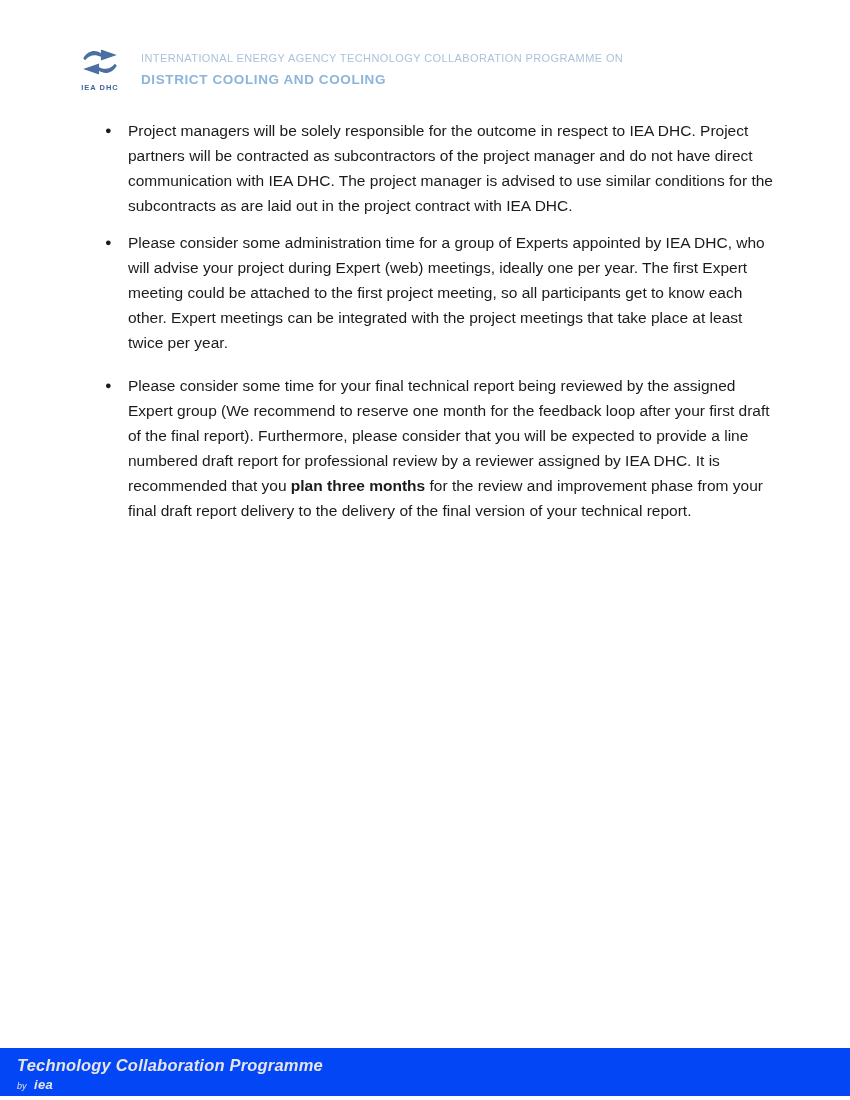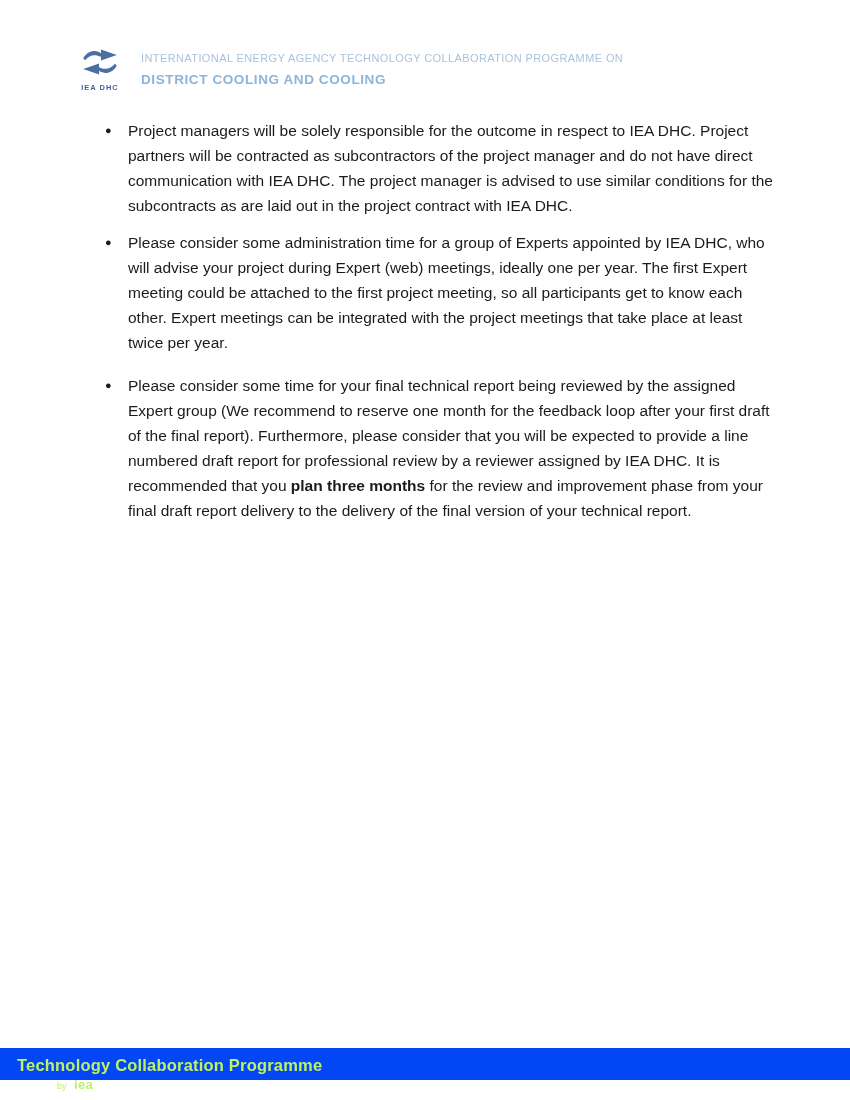--- a/index.html
+++ b/index.html
@@ -71,31 +71,32 @@
   .page-number {
     position:absolute; top:1045px; left:0; right:0;
     text-align:left;
     font-size:15px;
     color:var(--text-color,#1b1b1b);
   }
 
   
   .footer-bar {
     position:absolute; top:1048px; left:0;
-    width:850px; height:32px;
+    width:850px; height:48px;
     background:var(--footer-blue,#0346f5);
-    color:#bef264;
+    color:#e5e5e5;
     padding:8px 0 0 17px;
+    font-style:italic;
   }
   .footer-title {
     font-size:16.5px; font-weight:bold;
     letter-spacing:0.2px;
   }
   .footer-byline { margin-top:2px; line-height:13px; }
-  .footer-by { font-size:9px; font-weight:400;margin-left:40px; }
+  .footer-by { font-size:9px; font-weight:400; }
   .footer-brand { font-size:13px; font-weight:bold; letter-spacing:0.3px; margin-left:3px; }
 </style>
 </head>
 <body>
 
 <div class="page">
 
   <div class="header">
     <div class="logo-block">
       <span>

